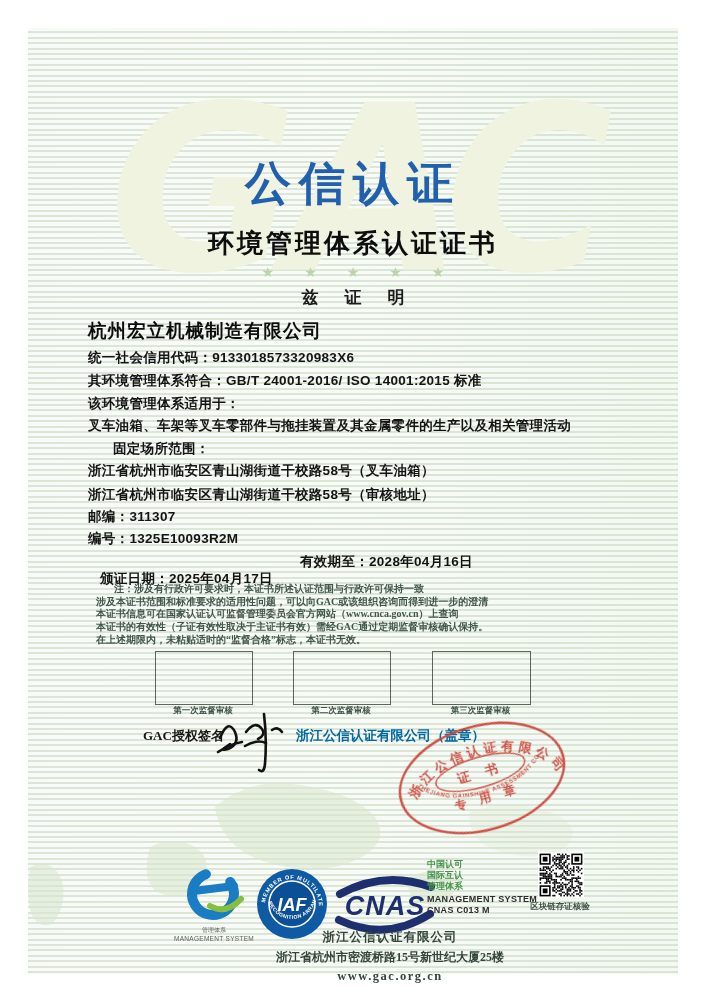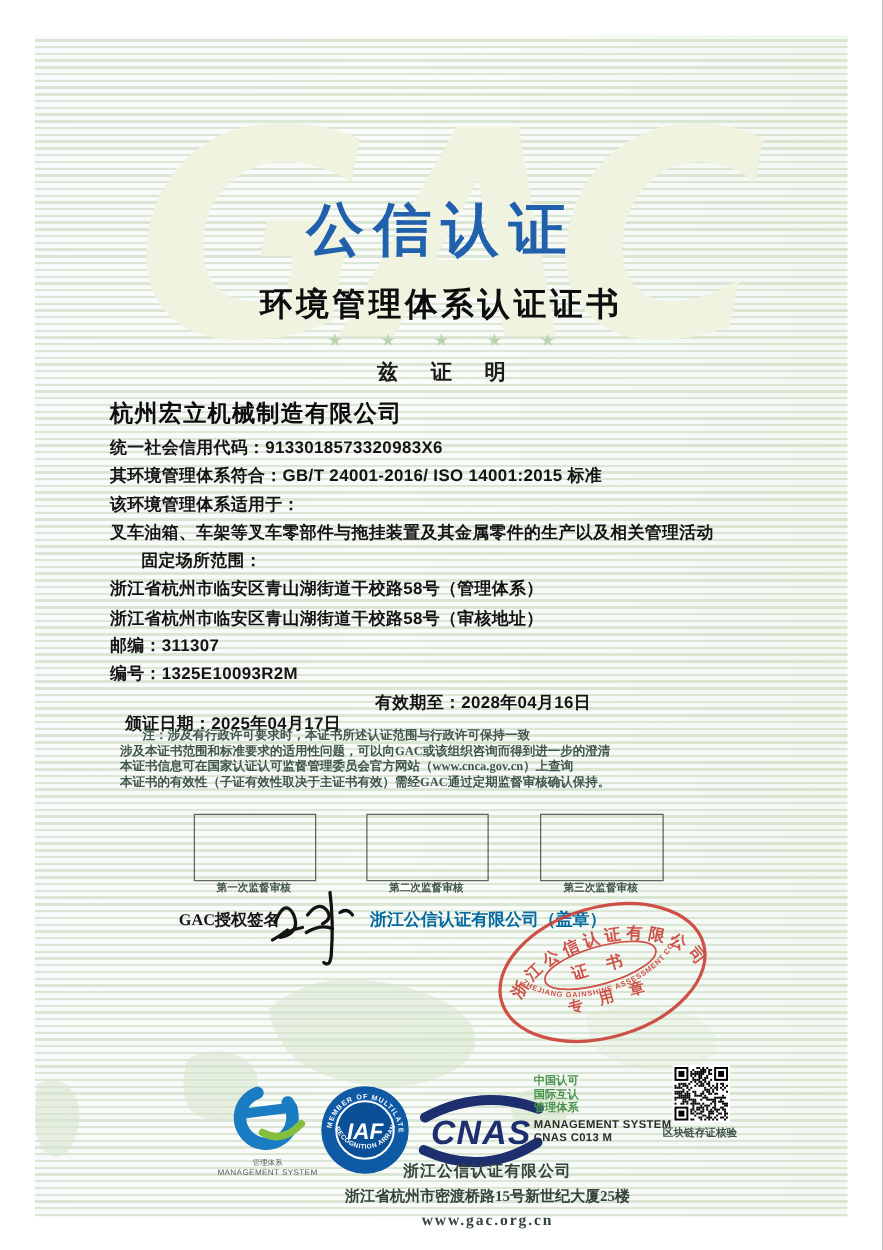--- a/index.html
+++ b/index.html
@@ -89,32 +89,33 @@
     <span>证</span>
     <span>明</span>
   </div>
 
   <div class="abs company">杭州宏立机械制造有限公司</div>
   <div class="abs line" style="top:349px;">统一社会信用代码：9133018573320983X6</div>
   <div class="abs line" style="top:372px;">其环境管理体系符合：GB/T 24001-2016/ ISO 14001:2015 标准</div>
   <div class="abs line" style="top:395px;">该环境管理体系适用于：</div>
   <div class="abs line" style="top:417px;">叉车油箱、车架等叉车零部件与拖挂装置及其金属零件的生产以及相关管理活动</div>
   <div class="abs line" style="top:440px;padding-left:25px;">固定场所范围：</div>
-  <div class="abs line" style="top:462px;">浙江省杭州市临安区青山湖街道干校路58号（管理体系）</div>
+  <div class="abs line" style="top:462px;">浙江省杭州市临安区青山湖街道干校路58号（叉车油箱）</div>
   <div class="abs line" style="top:486px;">浙江省杭州市临安区青山湖街道干校路58号（审核地址）</div>
   <div class="abs line" style="top:508px;">邮编：311307</div>
   <div class="abs line" style="top:530px;">编号：1325E10093R2M</div>
   <div class="abs line" style="top:570px;margin-left:12px;">颁证日期：2025年04月17日</div>
   <div class="abs line" style="top:553px;left:300px;">有效期至：2028年04月16日</div>
 
   <div class="abs notes">
     <div class="n0">注：涉及有行政许可要求时，本证书所述认证范围与行政许可保持一致</div>
     <div>涉及本证书范围和标准要求的适用性问题，可以向GAC或该组织咨询而得到进一步的澄清</div>
     <div>本证书信息可在国家认证认可监督管理委员会官方网站（www.cnca.gov.cn）上查询</div>
     <div>本证书的有效性（子证有效性取决于主证书有效）需经GAC通过定期监督审核确认保持。</div>
+    <div>在上述期限内，未粘贴适时的“监督合格”标志，本证书无效。</div>
   </div>
 
   <div class="abs audit-box" style="left:155px;width:96px;"></div>
   <div class="abs audit-box" style="left:293px;width:96px;"></div>
   <div class="abs audit-box" style="left:432px;width:97px;"></div>
   <div class="abs audit-label" style="left:155px;width:96px;">第一次监督审核</div>
   <div class="abs audit-label" style="left:293px;width:96px;">第二次监督审核</div>
   <div class="abs audit-label" style="left:432px;width:97px;">第三次监督审核</div>
 
   <div class="abs sig-label">GAC授权签名</div>

